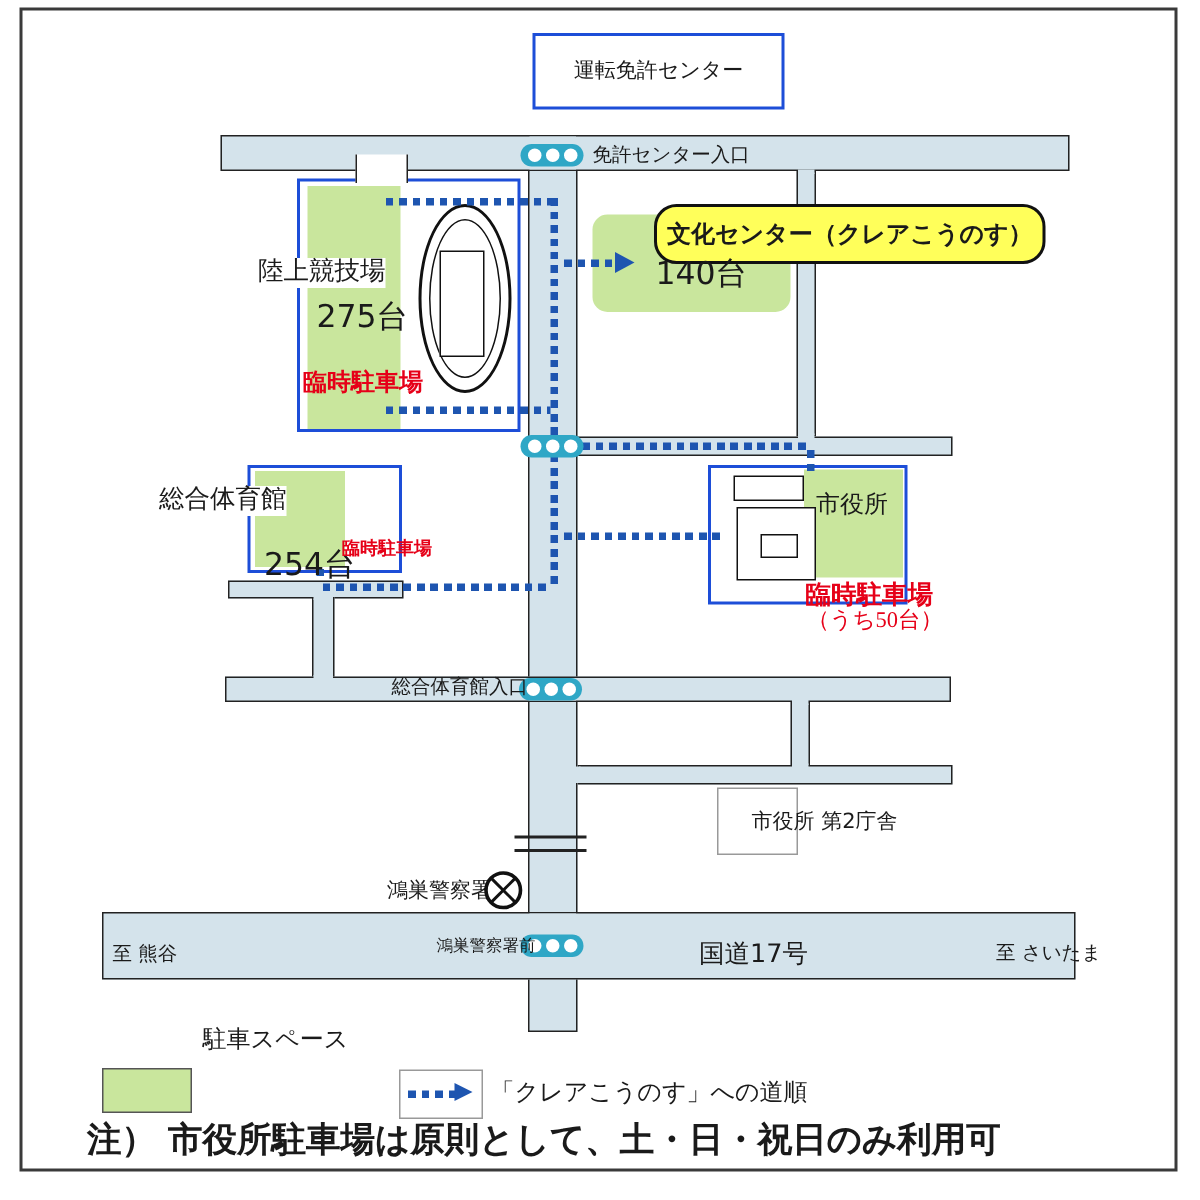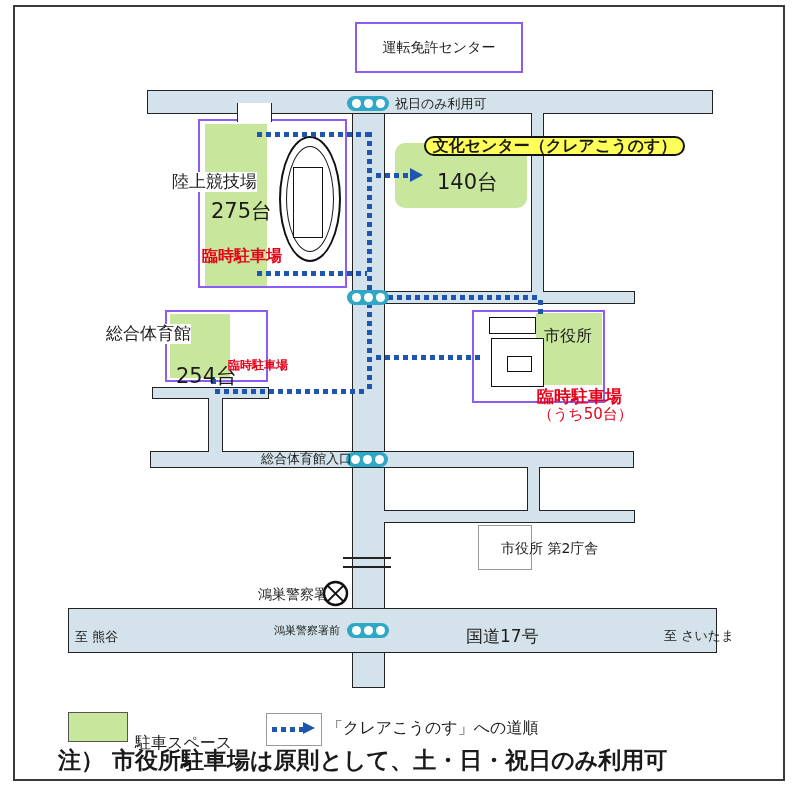--- a/index.html
+++ b/index.html
@@ -5,26 +5,26 @@
   html,body{margin:0;padding:0;background:#fff;}
   #stage{position:relative;width:800px;height:800px;background:#fff;overflow:hidden;
          font-family:"DejaVu Sans",sans-serif;color:#1a1a1a;}
   .abs{position:absolute;}
   
   #frame{left:13px;top:5px;width:768px;height:772px;border:2px solid #3a3a3a;z-index:0;}
   
   .road{background:#d4e3eb;border:1px solid #222;box-sizing:border-box;z-index:1;}
   .patch{background:#d4e3eb;z-index:2;}
   
-  .fbox{background:#fff;border:2px solid #8b5cf6;box-sizing:border-box;z-index:3;}
+  .fbox{background:#fff;border:2px solid #1d4ed8;box-sizing:border-box;z-index:3;}
   .fbox.thin{border-width:1px;}
   .green{background:#c9e69d;z-index:4;}
   
   .lbl{z-index:7;white-space:nowrap;line-height:1.15;}
-  .red{color:#e60018;}
+  .red{color:#e60018;font-family:Liberation Serif, serif;}
   .bold{font-weight:bold;}
   
   .dotH{height:5px;background:repeating-linear-gradient(90deg,#1e55b0 0 5px,transparent 5px 9px);z-index:5;}
   .dotV{width:5px;background:repeating-linear-gradient(180deg,#1e55b0 0 5px,transparent 5px 9px);z-index:5;}
   .arrowR{width:0;height:0;border-top:7px solid transparent;border-bottom:7px solid transparent;
           border-left:13px solid #1e55b0;z-index:5;}
   
   .signal{width:42px;height:15px;background:#2fa7c6;border-radius:8px;z-index:6;
           display:flex;align-items:center;justify-content:center;gap:3px;}
   .signal i{display:block;width:9px;height:9px;background:#fff;border-radius:50%;}
@@ -78,21 +78,21 @@
   <div class="abs notch" style="left:237px;top:103px;width:35px;height:19px;"></div>
   <div class="abs green" style="left:205px;top:124px;width:62px;height:162px;"></div>
   <div class="abs oval" style="left:279px;top:136px;width:62px;height:126px;"></div>
   <div class="abs oval in" style="left:286px;top:146px;width:48px;height:106px;"></div>
   <div class="abs rect" style="left:293px;top:167px;width:30px;height:71px;"></div>
   <div class="abs lbl" style="left:172px;top:172px;font-size:17px;background:#fff;z-index:7;">陸上競技場</div>
   <div class="abs lbl" style="left:211px;top:199px;font-size:21px;z-index:7;">275台</div>
   <div class="abs lbl red bold" style="left:202px;top:247px;font-size:16px;z-index:7;">臨時駐車場</div>
 
   <div class="abs green" style="left:395px;top:143px;width:132px;height:65px;border-radius:10px;"></div>
-  <div class="abs pill" style="left:424px;top:136px;width:261px;height:20px;">
+  <div class="abs pill" style="left:436px;top:136px;width:261px;height:40px;">
     <span class="lbl bold" style="font-size:16px;">文化センター（クレアこうのす）</span>
   </div>
   <div class="abs lbl" style="left:437px;top:170px;font-size:21px;z-index:7;">140台</div>
 
   <div class="abs fbox" style="left:165px;top:310px;width:103px;height:72px;"></div>
   <div class="abs green" style="left:170px;top:314px;width:60px;height:64px;"></div>
   <div class="abs lbl" style="left:106px;top:324px;font-size:17px;background:#fff;z-index:7;">総合体育館</div>
   <div class="abs lbl" style="left:176px;top:364px;font-size:21px;z-index:7;">254台</div>
   <div class="abs lbl red bold" style="left:228px;top:359px;font-size:12px;z-index:7;">臨時駐車場</div>
 
@@ -143,27 +143,27 @@
   <div class="abs tick" style="left:343px;top:557px;width:48px;height:2px;"></div>
   <div class="abs tick" style="left:343px;top:566px;width:48px;height:2px;"></div>
 
   <div class="abs lbl" style="left:246px;top:586px;font-size:14px;z-index:7;margin-left:12px;">鴻巣警察署</div>
   <svg class="abs" style="left:322px;top:580px;z-index:7;" width="27" height="27" viewBox="0 0 27 27">
     <circle cx="13.5" cy="13.5" r="11.5" fill="#fff" stroke="#111" stroke-width="2.4"></circle>
     <line x1="5.6" y1="5.6" x2="21.4" y2="21.4" stroke="#111" stroke-width="2"></line>
     <line x1="21.4" y1="5.6" x2="5.6" y2="21.4" stroke="#111" stroke-width="2"></line>
   </svg>
 
-  <div class="abs lbl" style="left:395px;top:97px;font-size:13px;z-index:7;">祝日のみ利用可</div>
+  <div class="abs lbl" style="left:395px;top:97px;font-size:13px;z-index:7;">免許センター入口</div>
   <div class="abs lbl" style="left:261px;top:452px;font-size:13px;z-index:7;">総合体育館入口</div>
-  <div class="abs lbl" style="left:274px;top:625px;font-size:11px;z-index:7;text-align:right;">鴻巣警察署前</div>
+  <div class="abs lbl" style="left:291px;top:625px;font-size:11px;z-index:7;text-align:right;">鴻巣警察署前</div>
   <div class="abs lbl" style="left:75px;top:630px;font-size:13px;z-index:7;">至 熊谷</div>
   <div class="abs lbl" style="left:466px;top:627px;font-size:17px;z-index:7;">国道17号</div>
   <div class="abs lbl" style="left:664px;top:629px;font-size:13px;z-index:7;">至 さいたま</div>
 
   <div class="abs legend-swatch" style="left:68px;top:712px;width:60px;height:30px;z-index:3;"></div>
-  <div class="abs lbl" style="left:135px;top:734px;font-size:16px;z-index:7;">駐車スペース</div>
+  <div class="abs lbl" style="left:135px;top:684px;font-size:16px;z-index:7;">駐車スペース</div>
   <div class="abs legend-box" style="left:266px;top:713px;width:56px;height:33px;"></div>
   <div class="abs dotH" style="left:272px;top:727px;width:33px;"></div>
   <div class="abs arrowR" style="left:303px;top:722px;border-top-width:6px;border-bottom-width:6px;border-left-width:12px;"></div>
   <div class="abs lbl bold" style="left:58px;top:747px;font-size:23px;z-index:7;">注） 市役所駐車場は原則として、土・日・祝日のみ利用可</div>
   <div class="abs lbl" style="left:327px;top:719px;font-size:16px;z-index:7;">「クレアこうのす」への道順</div>
 </div>
 
 </body></html>

